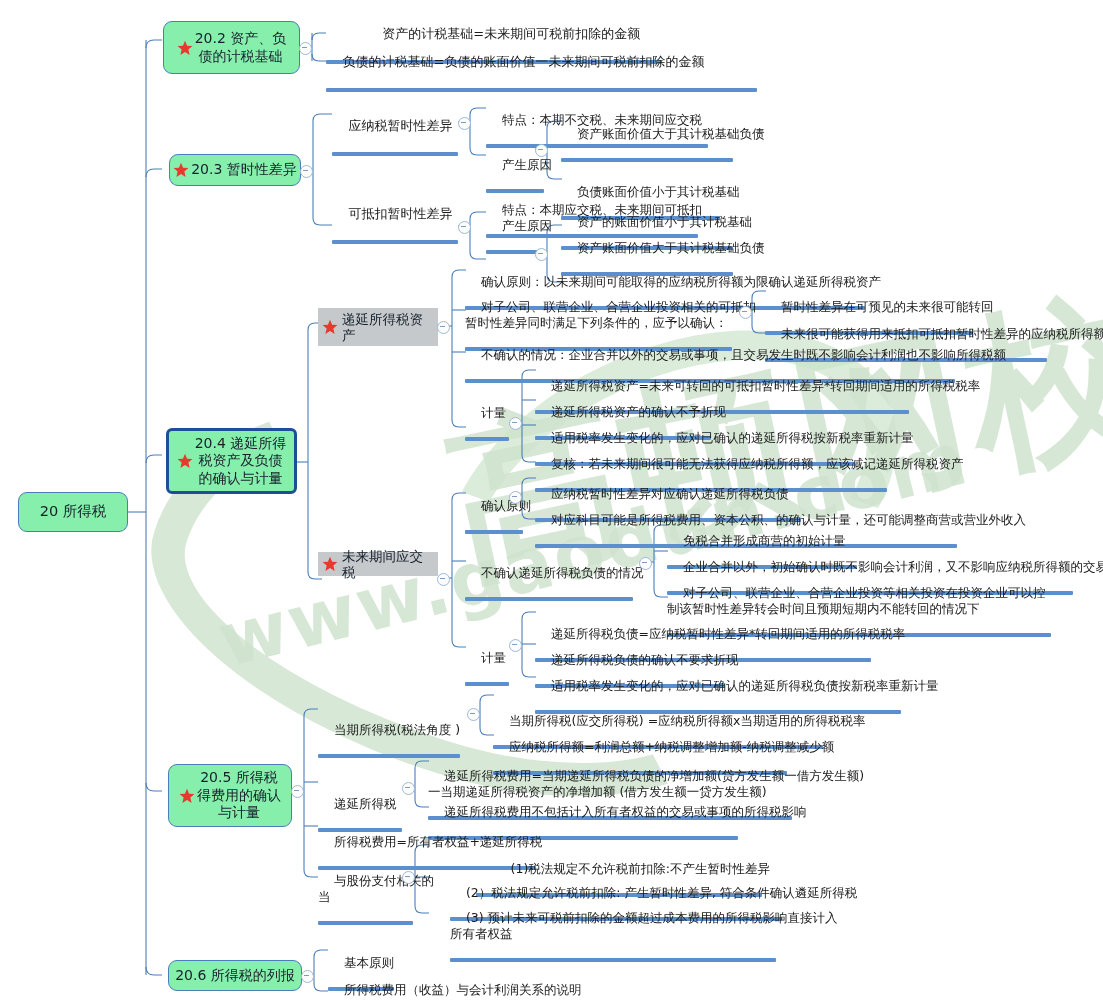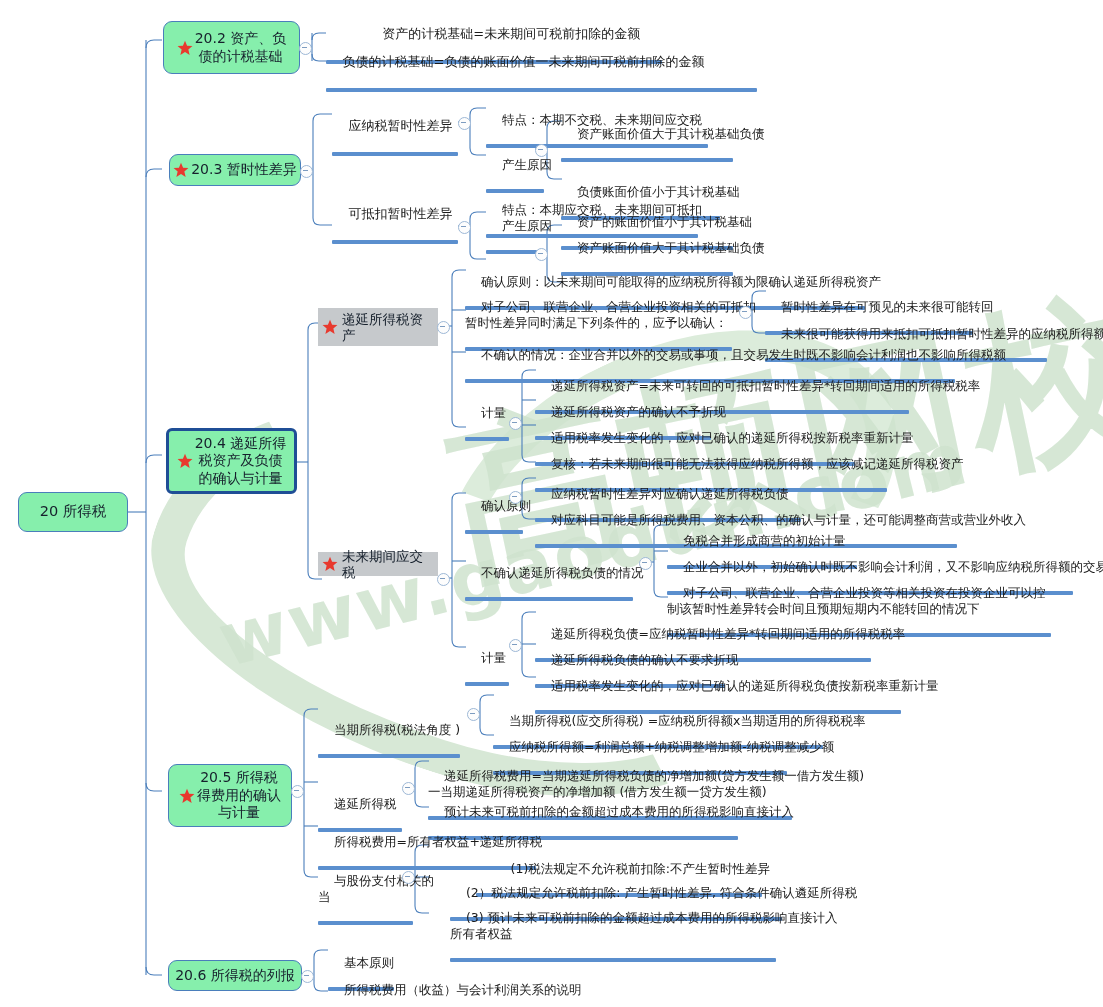--- a/index.html
+++ b/index.html
@@ -486,21 +486,21 @@
     <span>递延所得税</span>
     <span class="ul" style="width:84px;"></span>
   </div>
   <div class="toggle" style="left:402px;top:782px;"></div>
   <div class="node leaf small" style="left:424px;top:752px;width:380px;">
     <span style="white-space: pre;">递延所得税费用=当期递延所得税负债的净增加额(贷方发生额一借方发生额)
 一当期递延所得税资产的净增加额 (借方发生额一贷方发生额)</span>
     <span class="ul" style="width:364px;"></span>
   </div>
   <div class="node leaf small" style="left:424px;top:788px;width:324px;">
-    <span>预计未来可税前扣除的金额超过成本费用的所得税影响直接计入</span>
+    <span>递延所得税费用不包括计入所有者权益的交易或事项的所得税影响</span>
     <span class="ul" style="width:310px;"></span>
   </div>
 
   <div class="node leaf small" style="left:314px;top:818px;width:230px;">
     <span>所得税费用=所有者权益+递延所得税</span>
     <span class="ul" style="width:218px;"></span>
   </div>
 
   <div class="node leaf small" style="left:314px;top:857px;width:100px;">
     <span style="white-space: pre;">与股份支付相关的

